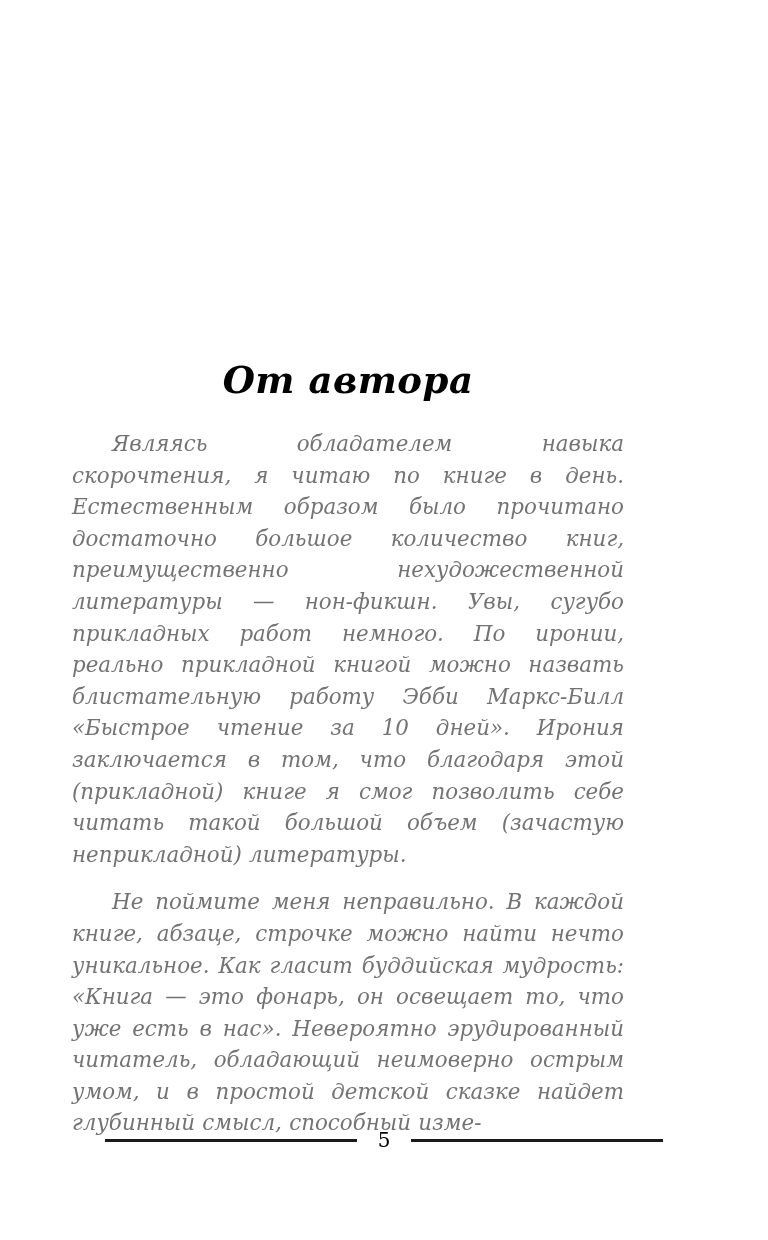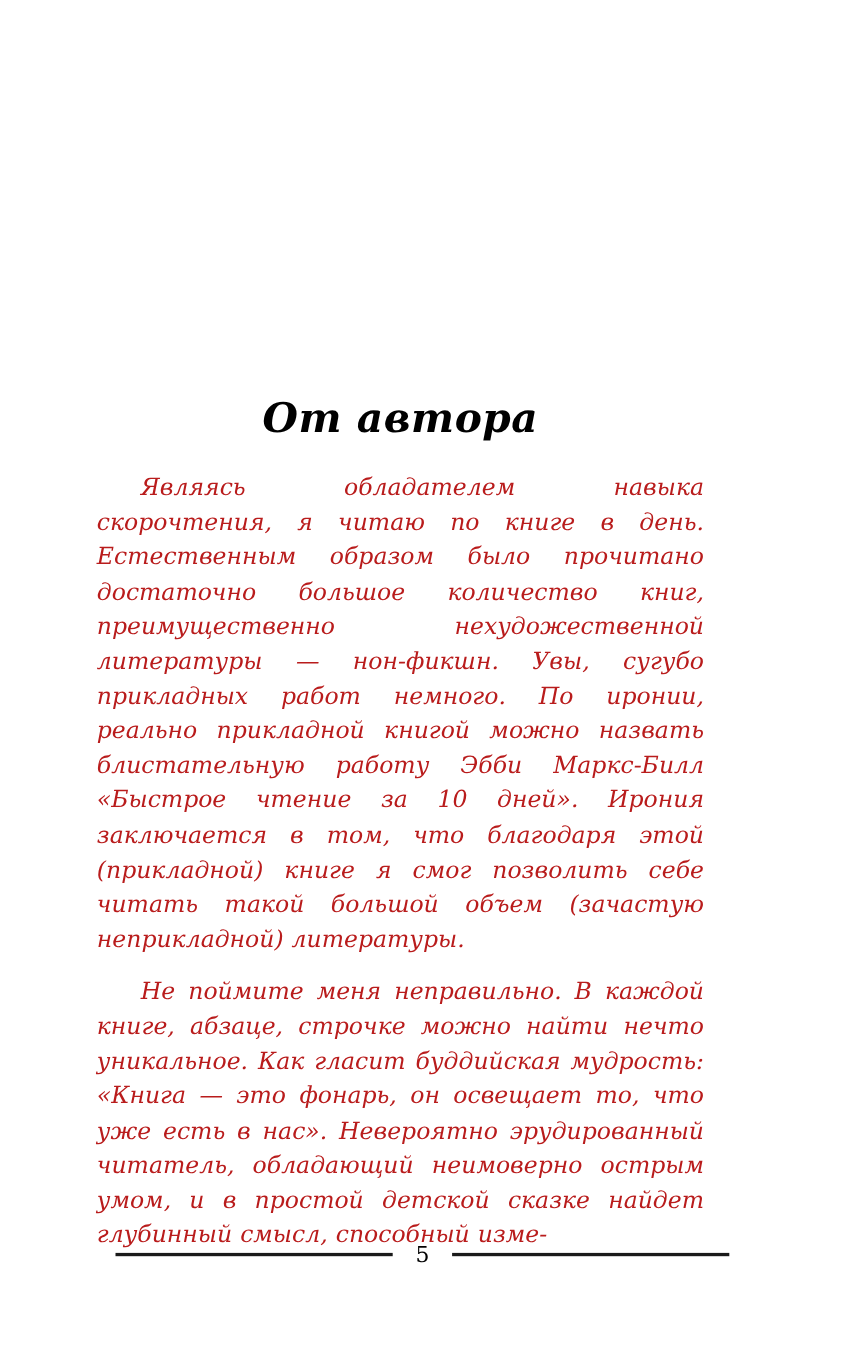--- a/index.html
+++ b/index.html
@@ -15,21 +15,21 @@
     overflow: hidden;
   }
   .page {
     position: relative;
     width: 768px;
     height: 1240px;
     box-sizing: border-box;
   }
   .content {
     position: absolute;
-    left: 88px;
+    left: 72px;
     top: 0;
     width: 552px;
   }
   .chapter-title {
     font-family: "DejaVu Serif", serif;
     font-style: italic;
     font-weight: 700;
     font-size: 37px;
     letter-spacing: 0.5px;
     text-align: center;
@@ -42,21 +42,21 @@
     padding-top: 26px;
   }
   .para {
     font-family: "DejaVu Serif", serif;
     font-style: italic;
     font-size: 21.4px;
     line-height: 31.6px;
     text-align: justify;
     text-indent: 40px;
     margin: 0;
-    color: #b91c1c;
+    color: #737373;
     hyphens: manual;
     word-spacing: 0.5px;
   }
   .para + .para {
     margin-top: 16px;
   }
   .footer {
     position: absolute;
     left: 0;
     top: 1120px;

